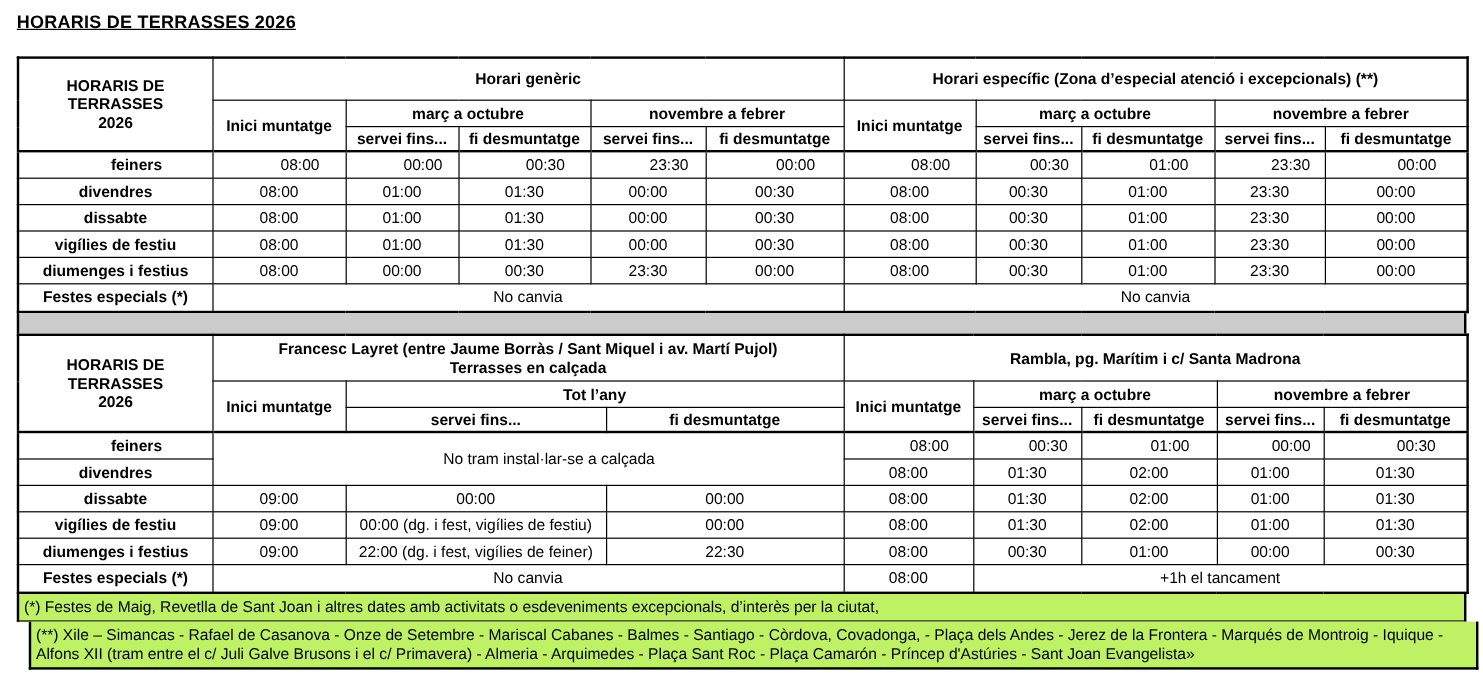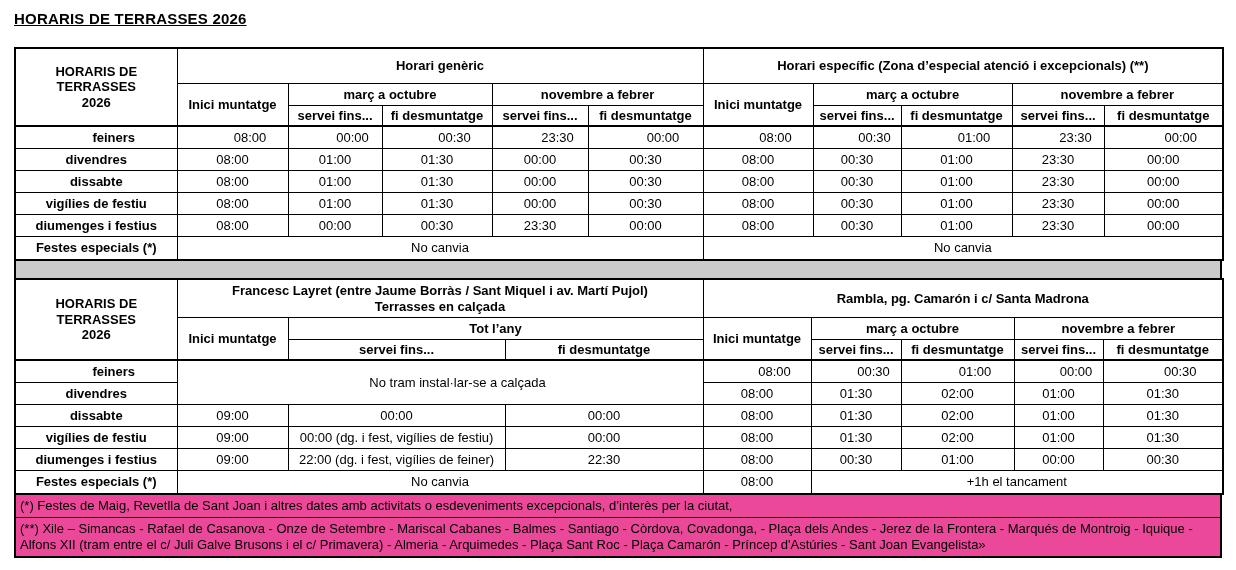--- a/index.html
+++ b/index.html
@@ -35,27 +35,27 @@
   tr.dr td{height:19px;}
   tr.dr.first td{border-top:2px solid #000;padding-left:37px;}
   tr.festes td{height:20px;}
   td.note{font-size:11.5px;padding:0;}
   .sep{
     width:1208px;height:17px;box-sizing:border-box;
     background:#cbcbcb;
     border-left:2px solid #000;border-right:2px solid #000;
   }
   .fn{
-    width:1208px;box-sizing:border-box;background:#ec4899;
+    width:1208px;box-sizing:border-box;background:#bef264;
     border-left:2px solid #000;border-right:2px solid #000;
     border-bottom:1px solid #000;
     font-size:13px;line-height:16px;
     padding:3px 5px 3px 4px;
   }
-  .fn.last{border-bottom:2px solid #000;}
+  .fn.last{border-bottom:2px solid #000;margin-left:10px;}
 </style>
 </head>
 <body>
 
 <div class="title">HORARIS DE TERRASSES 2026</div>
 
 <table class="t">
   <colgroup>
     <col style="width:162px">
       <col style="width:111px">
@@ -182,21 +182,21 @@
       <col style="width:89px">
       <col style="width:120px">
   </colgroup>
   <tbody>
       <tr class="h1 tall">
     <td class="corner" rowspan="3">HORARIS DE
 TERRASSES
 2026</td>
     <td class="hdr dbl wrap2" colspan="3">Francesc Layret (entre Jaume Borràs / Sant Miquel i av. Martí Pujol)
 Terrasses en calçada</td>
-    <td class="hdr dbl" colspan="5">Rambla, pg. Camarón i c/ Santa Madrona</td>
+    <td class="hdr dbl" colspan="5">Rambla, pg. Marítim i c/ Santa Madrona</td>
   </tr>
   <tr class="h2">
     <td class="hdr dbl" rowspan="2">Inici muntatge</td>
     <td class="hdr" colspan="2">Tot l’any</td>
     <td class="hdr dbl" rowspan="2">Inici muntatge</td>
     <td class="hdr" colspan="2">març a octubre</td>
     <td class="hdr" colspan="2">novembre a febrer</td>
   </tr>
   <tr class="h3">
     <td class="hdr">servei fins...</td>

